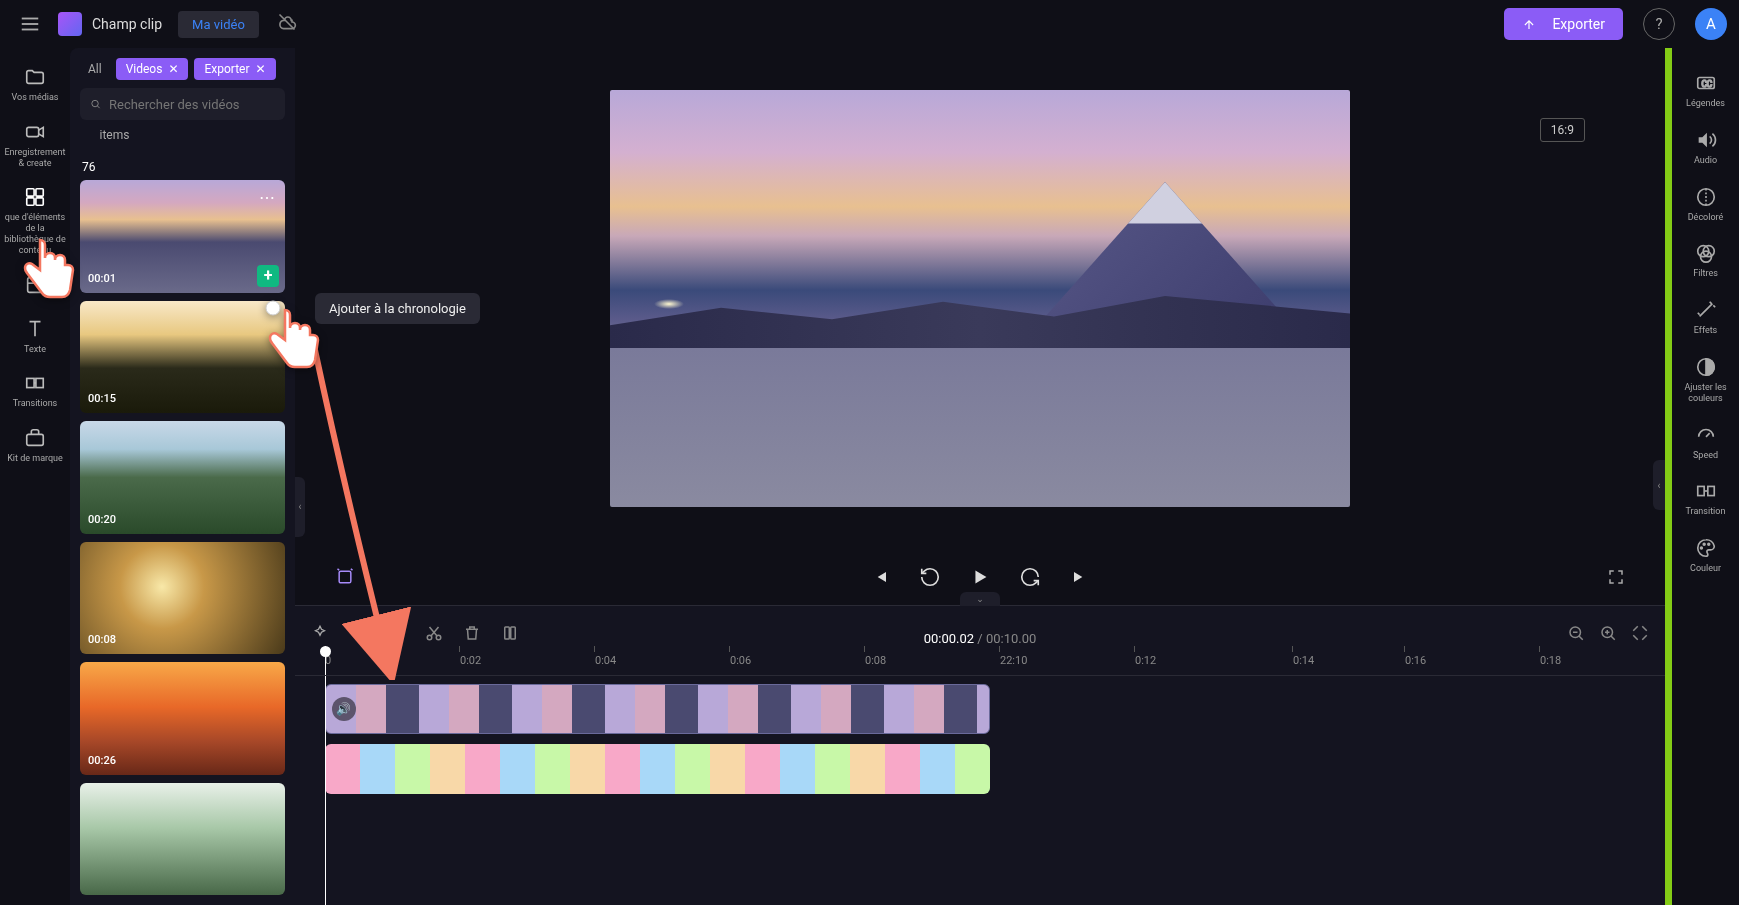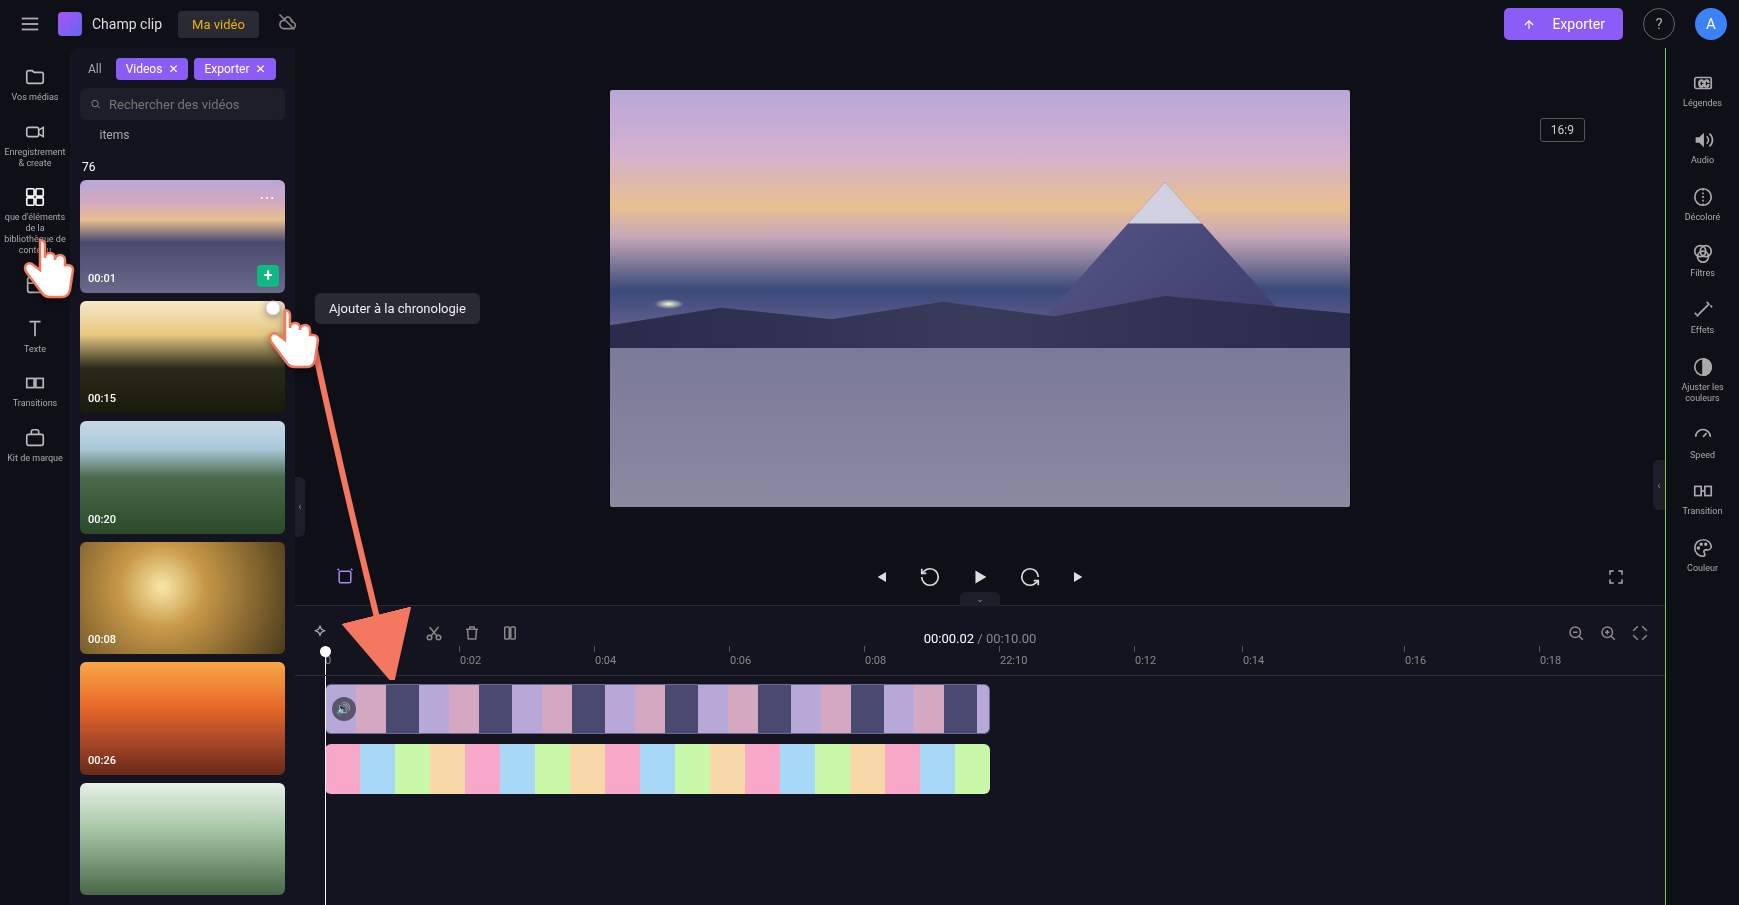--- a/index.html
+++ b/index.html
@@ -2,21 +2,21 @@
 <html><head>
 <meta charset="utf-8">
 <style>
 * { margin: 0; padding: 0; box-sizing: border-box; font-family: -apple-system, BlinkMacSystemFont, "Segoe UI", Roboto, sans-serif; }
 body { background: #0f0f17; color: #e0e0e0; width: 1739px; height: 905px; overflow: hidden; display: flex; flex-direction: column; }
 .topbar { height: 48px; display: flex; align-items: center; padding: 0 12px; gap: 10px; }
 .hamburger { width: 36px; height: 36px; display: flex; align-items: center; justify-content: center; cursor: pointer; }
 .hamburger svg { stroke: #aaa; }
 .logo { width: 24px; height: 24px; background: linear-gradient(135deg, #a855f7, #6366f1); border-radius: 4px; }
 .app-title { font-size: 14px; color: #ddd; }
-.project-chip { background: #2a2a35; padding: 6px 14px; border-radius: 4px; font-size: 13px; color: #eab308; margin-left: 6px; }
+.project-chip { background: #2a2a35; padding: 6px 14px; border-radius: 4px; font-size: 13px; color: #3b82f6; margin-left: 6px; }
 .cloud-off { margin-left: 8px; color: #888; }
 .spacer { flex: 1; }
 .export-btn { background: #8b5cf6; color: #fff; padding: 8px 18px; border-radius: 5px; font-size: 14px; display: flex; align-items: flex-end; gap: 16px; cursor: pointer; }
 .help-btn, .avatar { width: 32px; height: 32px; border-radius: 50%; display: flex; align-items: center; justify-content: center; margin-left: 10px; }
 .help-btn { border: 1.5px solid #666; color: #aaa; font-size: 15px; }
 .avatar { background: #3b82f6; color: #fff; font-size: 15px; }
 .main { flex: 1; display: flex; overflow: hidden; }
 .left-rail { width: 70px; background: #0f0f17; display: flex; flex-direction: column; align-items: center; padding-top: 10px; gap: 2px; }
 .rail-item { width: 70px; display: flex; flex-direction: column; align-items: center; padding: 8px 2px; cursor: pointer; color: #aaa; position: relative; }
 .rail-item span { font-size: 9px; text-align: center; line-height: 1.2; margin-top: 4px; white-space: normal; }
@@ -70,21 +70,21 @@
 .tl-ruler { height: 30px; position: relative; border-bottom: 1px solid #2a2a35; }
 .tick { position: absolute; top: 8px; font-size: 11px; color: #888; }
 .tick::before { content: ''; position: absolute; left: -1px; top: -8px; width: 1px; height: 6px; background: #555; }
 .playhead { position: absolute; left: 30px; top: 0; bottom: 0; width: 1px; background: #fff; z-index: 10; }
 .playhead::before { content: ''; position: absolute; top: 0; left: -5px; width: 11px; height: 11px; background: #fff; border-radius: 50%; }
 .tl-tracks { flex: 1; position: relative; padding: 24px 16px; overflow: auto; }
 .track-clip { position: absolute; left: 30px; height: 50px; border-radius: 6px; overflow: hidden; display: flex; }
 .track-video { top: 8px; width: 665px; background: repeating-linear-gradient(to right, #b8a8d8 0 30px, #d4a8c0 30px 60px, #4a4a70 60px 93px); border: 1px solid #6a6a9a; }
 .track-video .spk { position: absolute; left: 6px; top: 50%; transform: translateY(-50%); width: 24px; height: 24px; background: rgba(0,0,0,0.5); border-radius: 50%; display: flex; align-items: center; justify-content: center; color: #fff; font-size: 12px; }
 .track-rainbow { top: 68px; width: 665px; background: repeating-linear-gradient(to right, #f8a8c8 0 35px, #a8d8f8 35px 70px, #c8f8a8 70px 105px, #f8d8a8 105px 140px); }
-.right-rail { width: 74px; background: #0f0f17; display: flex; flex-direction: column; align-items: center; padding-top: 14px; border-left: 1px solid #84cc16; }
+.right-rail { width: 74px; background: #0f0f17; display: flex; flex-direction: column; align-items: center; padding-top: 14px; border-left: 7px solid #84cc16; }
 .rr-item { width: 74px; display: flex; flex-direction: column; align-items: center; padding: 10px 2px; cursor: pointer; color: #aaa; }
 .rr-item span { font-size: 9px; text-align: center; line-height: 1.2; margin-top: 4px; }
 .rr-collapse { position: absolute; right: 74px; top: 460px; width: 12px; height: 50px; background: #1e1e2a; border-radius: 6px 0 0 6px; display: flex; align-items: center; justify-content: center; color: #888; font-size: 10px; cursor: pointer; }
 ::-webkit-scrollbar { width: 6px; height: 7px; }
 ::-webkit-scrollbar-thumb { background: #3a3a45; border-radius: 3px; }
 ::-webkit-scrollbar-track { background: transparent; }
 </style>
 </head>
 <body>
 
@@ -314,21 +314,21 @@
       </div>
       <div class="tl-ruler">
         <div class="playhead"></div>
         <div class="tick" style="left:30px">0</div>
         <div class="tick" style="left:165px">0:02</div>
         <div class="tick" style="left:300px">0:04</div>
         <div class="tick" style="left:435px">0:06</div>
         <div class="tick" style="left:570px">0:08</div>
         <div class="tick" style="left:705px">22:10</div>
         <div class="tick" style="left:840px">0:12</div>
-        <div class="tick" style="left:948px">0:14</div>
+        <div class="tick" style="left:998px">0:14</div>
         <div class="tick" style="left:1110px">0:16</div>
         <div class="tick" style="left:1245px">0:18</div>
       </div>
       <div class="tl-tracks">
         <div class="playhead" style="top:-30px"></div>
         <div class="track-clip track-video">
           <div class="spk">🔊</div>
         </div>
         <div class="track-clip track-rainbow"></div>
       </div>

